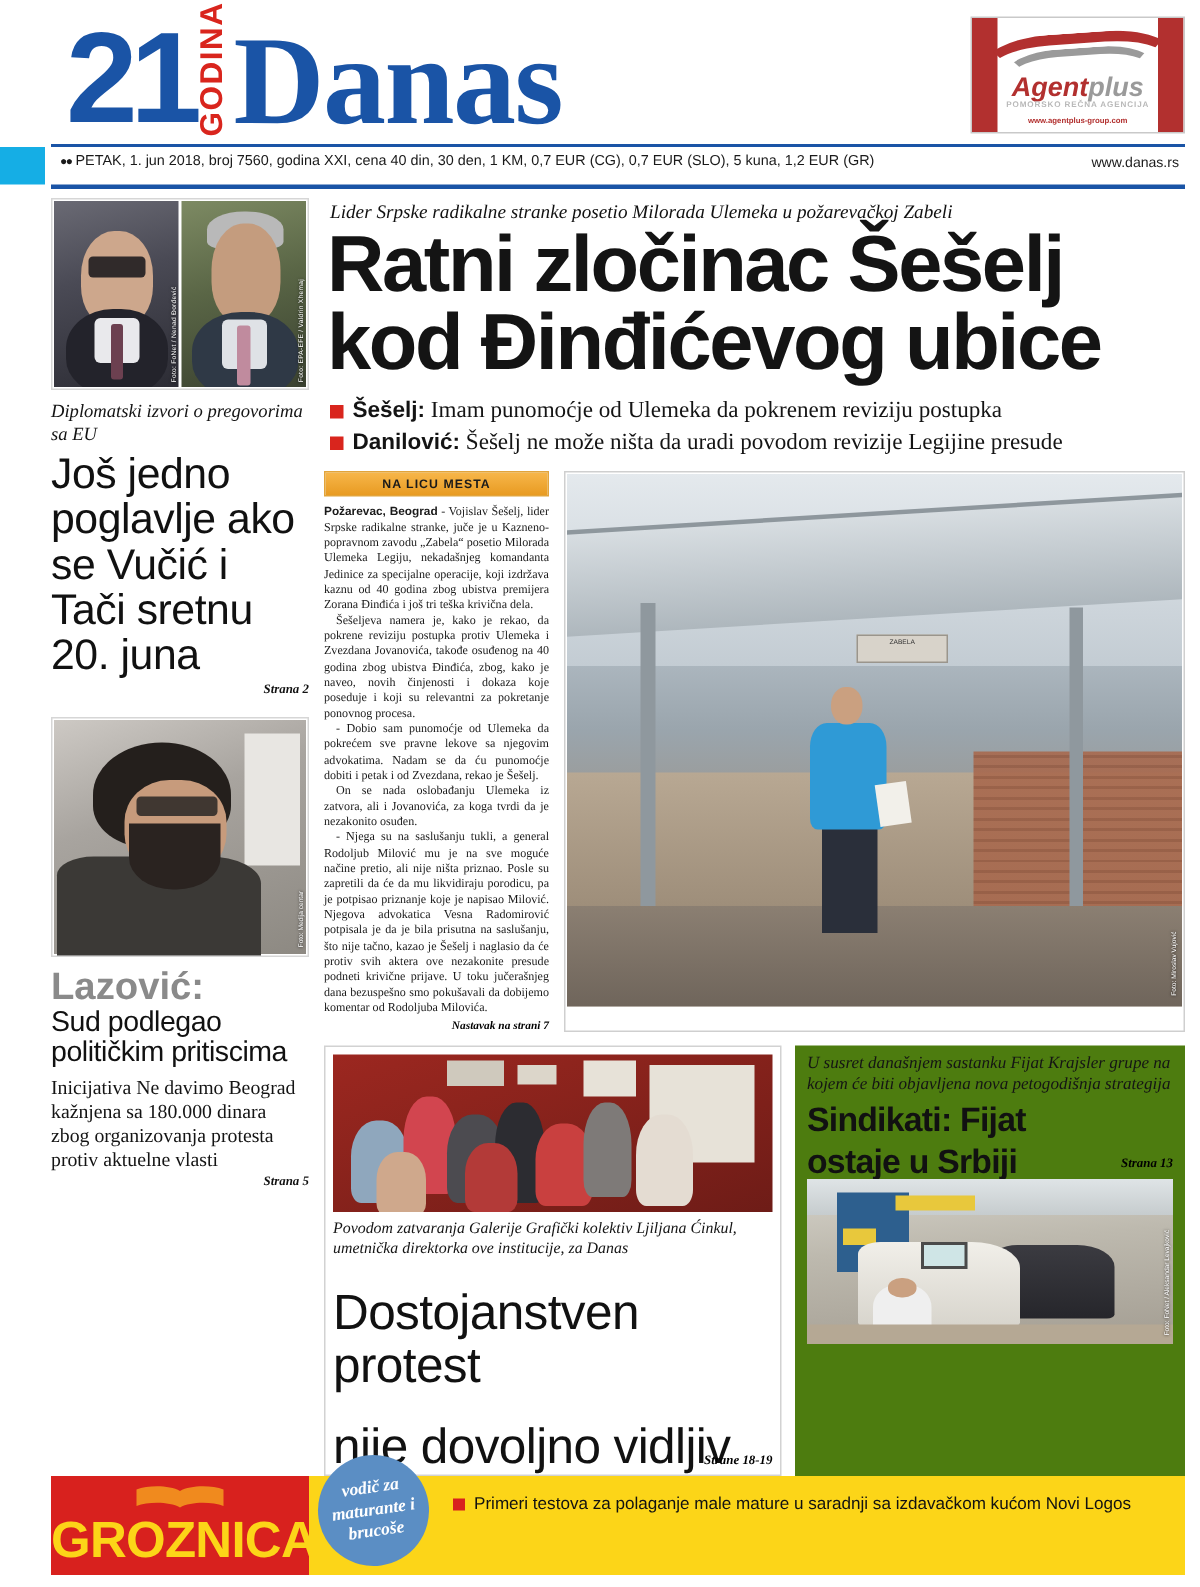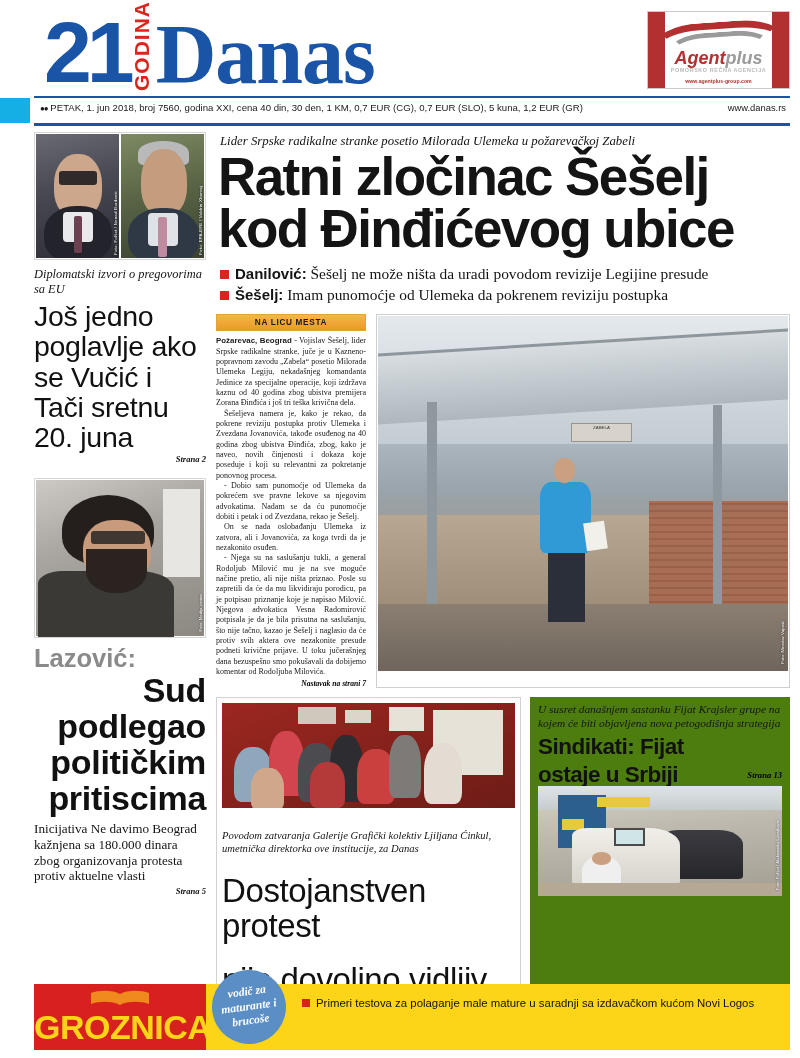--- a/index.html
+++ b/index.html
@@ -120,21 +120,21 @@
   .lz-face{ position:absolute; left:28%; top:26%; width:40%; height:40%; background:#c79b7c; border-radius:44%; }
   .lz-beard{position:absolute; left:30%; top:44%; width:36%; height:28%; background:#2a2320; border-radius:0 0 48% 48%; }
   .lz-body{ position:absolute; left:2%; top:58%; width:80%; height:44%; background:#3b3936; border-radius:18% 26% 0 0; }
   .lz-gl{  position:absolute; left:33%; top:33%; width:32%; height:8%; background:rgba(30,30,30,.8); border-radius:3px;}
   .lz-win{ position:absolute; right:3%; top:6%; width:22%; height:56%; background:#e8e6e2; }
   .photo-laz .credit {
      position:absolute; writing-mode: vertical-rl; transform: rotate(180deg);
      font-size:4.4px; color:#fff; right:2px; bottom:6px; text-shadow:0 0 2px #000;
   }
   .laz-name { font-weight:bold; font-size:25.5px; color:#8a8a8a; margin-top:7px; line-height:1.04; }
-  .laz-head { font-weight:bold; font-size:34px; color:#111; line-height:1.06; letter-spacing:-.3px;text-align:right; }
+  .laz-head { font-weight:normal; font-size:19px; color:#111; line-height:1.06; letter-spacing:-.3px; }
   .laz-body { font-family:"Liberation Serif", serif; font-size:13.2px; line-height:1.2; color:#141414; margin-top:5px; }
 
   
   .rightcol { flex:1; min-width:0; }
   .lead-kicker {
     font-family:"Liberation Serif", serif; font-style:italic;
     font-size:12.8px; color:#111; margin: 2px 0 2px 4px;
   }
   .lead-headline {
     font-weight:bold; font-size:53px; line-height:.98; color:#141414;
@@ -202,21 +202,21 @@
   .pa { left:4%; top:42%; width:13%; height:52%; background:#8fa7bd; }
   .pb { left:16%; top:26%; width:12%; height:62%; background:#d2454f; }
   .pc { left:26%; top:38%; width:13%; height:56%; background:#4c4b50; }
   .pd { left:37%; top:30%; width:11%; height:64%; background:#2c2c31; }
   .pe { left:46%; top:44%; width:13%; height:52%; background:#c9403f; }
   .pf { left:57%; top:30%; width:11%; height:60%; background:#7e7a78; }
   .pg { left:69%; top:38%; width:13%; height:58%; background:#e4dcd2; }
   .ph2{ left:10%; top:62%; width:11%; height:40%; background:#cfa88c; }
   .pi { left:30%; top:56%; width:12%; height:44%; background:#b33a38; }
   .galcap { font-family:"Liberation Serif", serif; font-style:italic; font-size:10.6px;
-     line-height:1.18; margin-top:22px; color:#141414; }
+     line-height:1.18; margin-top:6px; color:#141414; }
   .galhead { font-size:33px; line-height:1.06; color:#111; margin-top:19px; letter-spacing:-.4px; }
   .galref { font-family:"Liberation Serif", serif; font-style:italic; font-weight:bold;
      font-size:8.6px; text-align:right; margin-top:-14px; }
 
   .fijatbox { flex:1; background:#4d7c0f; padding:6px 8px 6px 8px; position:relative; }
   .fijkick { font-family:"Liberation Serif", serif; font-style:italic;
      font-size:11.4px; line-height:1.2; color:#141414; }
   .fijhead { font-weight:bold; font-size:22.5px; line-height:1.08; color:#111; margin-top:4px; letter-spacing:-.5px; }
   .fijref { font-family:"Liberation Serif", serif; font-style:italic; font-weight:bold;
      font-size:8.6px; text-align:right; margin-top:-17px; }
@@ -355,25 +355,25 @@
       </div>
 
       <div class="rightcol">
         <div class="lead-kicker">Lider Srpske radikalne stranke posetio Milorada Ulemeka u požarevačkoj Zabeli</div>
         <div class="lead-headline">Ratni zločinac Šešelj</div>
         <div class="lead-headline">kod Đinđićevog ubice</div>
 
         <div class="bullets">
           <div class="blt">
             <div class="sq"></div>
-            <div class="tx"><b>Danilović:</b><span> Šešelj ne može ništa da uradi povodom revizije Legijine presude</span></div>
+            <div class="tx"><b>Šešelj:</b><span> Imam punomoćje od Ulemeka da pokrenem reviziju postupka</span></div>
           </div>
           <div class="blt">
             <div class="sq"></div>
-            <div class="tx"><b>Šešelj:</b><span> Imam punomoćje od Ulemeka da pokrenem reviziju postupka</span></div>
+            <div class="tx"><b>Danilović:</b><span> Šešelj ne može ništa da uradi povodom revizije Legijine presude</span></div>
           </div>
         </div>
 
         <div class="midrow">
           <div class="artcol">
             <div class="napill">NA LICU MESTA</div>
             <div class="arttext">
               <p class="first"><b>Požarevac, Beograd</b><span> - Vojislav Šešelj, lider Srpske radikalne stranke, juče je u Kazneno-popravnom zavodu „Zabela“ posetio Milorada Ulemeka Legiju, nekadašnjeg komandanta Jedinice za specijalne operacije, koji izdržava kaznu od 40 godina zbog ubistva premijera Zorana Đinđića i još tri teška krivična dela.</span></p>
               <p>Šešeljeva namera je, kako je rekao, da pokrene reviziju postupka protiv Ulemeka i Zvezdana Jovanovića, takođe osuđenog na 40 godina zbog ubistva Đinđića, zbog, kako je naveo, novih činjenosti i dokaza koje poseduje i koji su relevantni za pokretanje ponovnog procesa.</p>
               <p>- Dobio sam punomoćje od Ulemeka da pokrećem sve pravne lekove sa njegovim advokatima. Nadam se da ću punomoćje dobiti i petak i od Zvezdana, rekao je Šešelj.</p>

